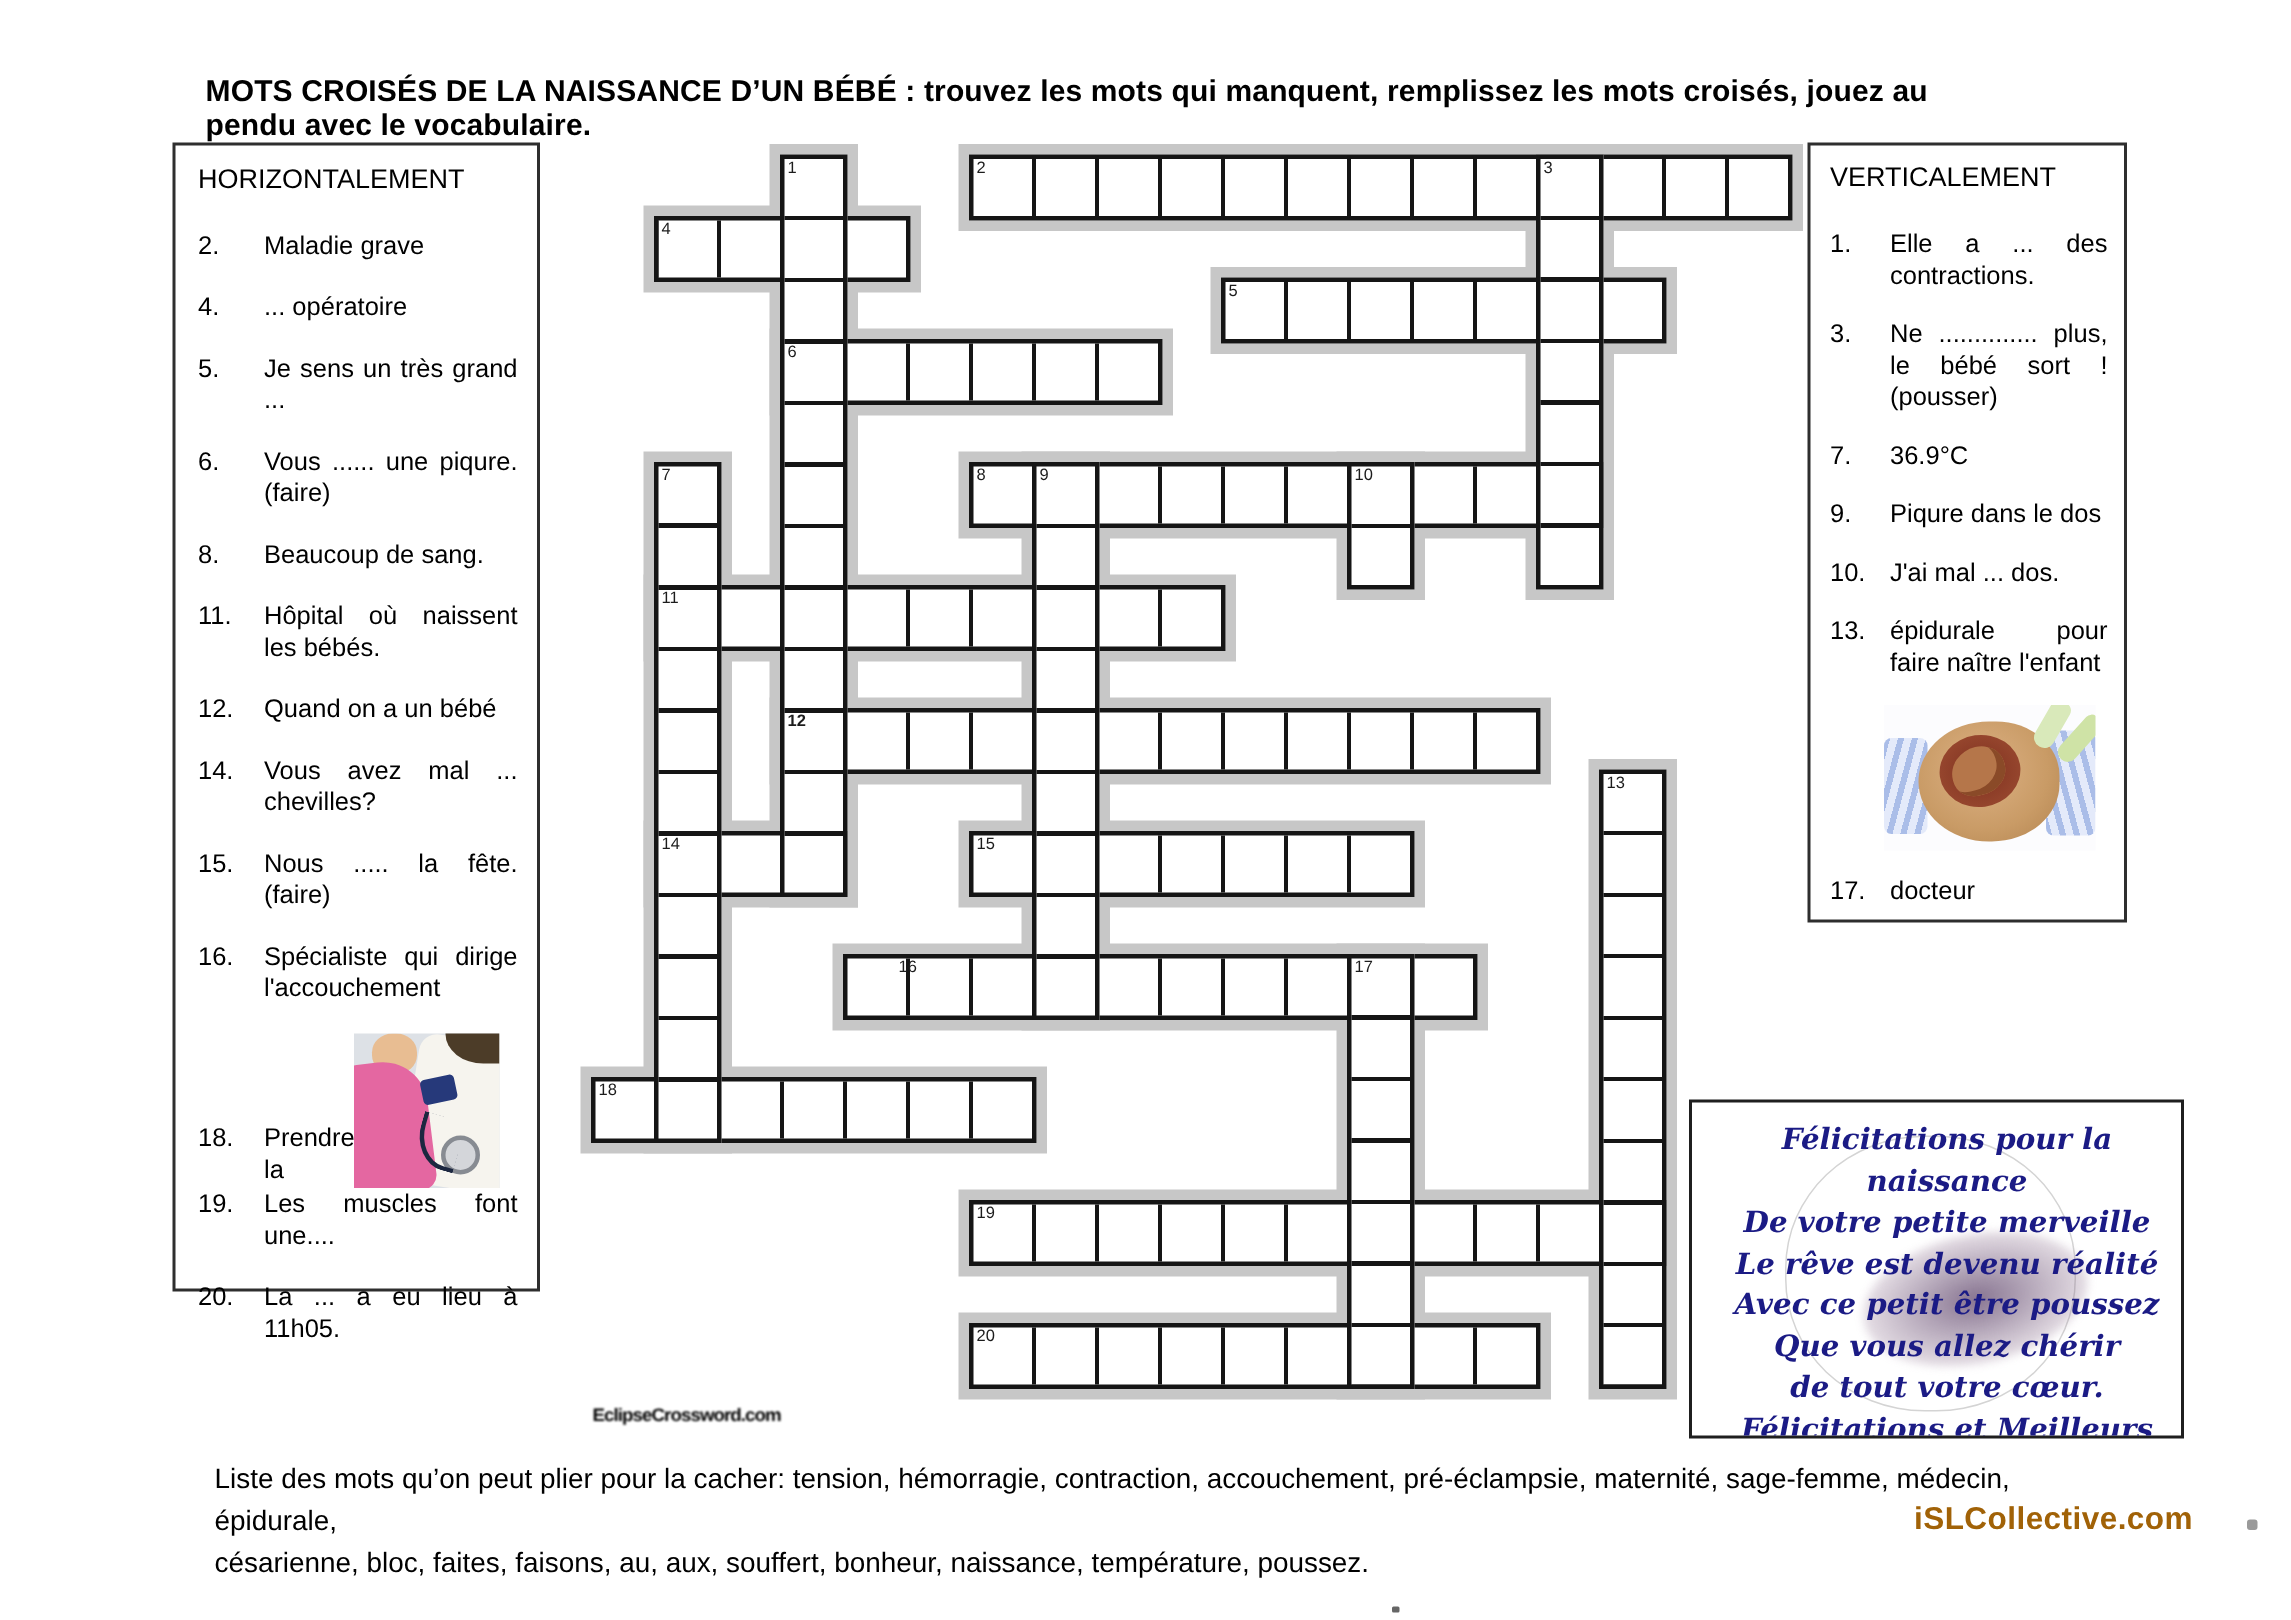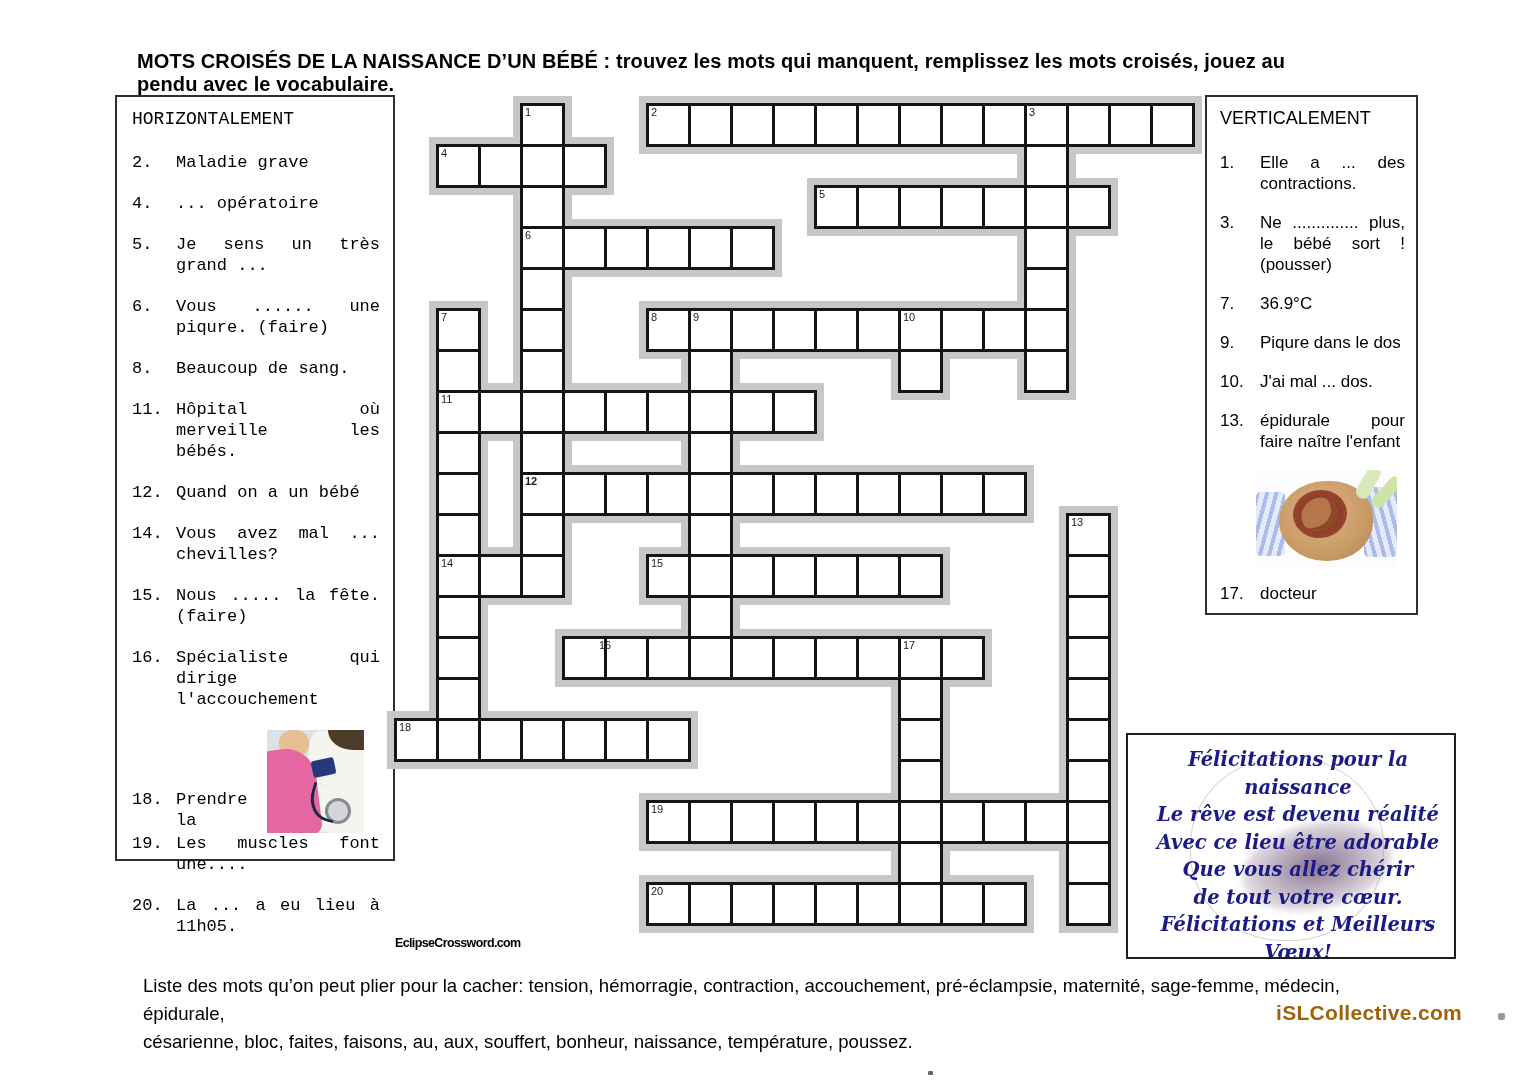--- a/index.html
+++ b/index.html
@@ -3,21 +3,21 @@
 <meta charset="utf-8">
 <style>
   html,body { margin:0; padding:0; background:#ffffff; }
   .page { position:relative; width:1527px; height:1080px; background:#ffffff;
           font-family:"Liberation Sans", sans-serif; color:#000; overflow:hidden; }
 
   .title { position:absolute; left:137px; top:50px; width:1170px;
            font-size:20px; font-weight:bold; letter-spacing:0.1px; }
 
   .panel { position:absolute; border:2px solid #2e2e2e; background:#fff; box-sizing:border-box; }
-  .across-panel { left:115px; top:95px; width:280px; height:766px; padding:12px 13px 0 15px;font-family:Liberation Mono, monospace; }
+  .across-panel { left:115px; top:95px; width:245px; height:766px; padding:12px 13px 0 15px; }
   .down-panel   { left:1205px; top:95px; width:213px; height:520px; padding:11px 11px 0 13px; }
   .panel-heading { font-size:18px; margin-bottom:23px; }
 
   .clue { display:flex; font-size:17px; line-height:21px; margin-bottom:20px; }
   .down-panel .clue { margin-bottom:18px; }
   .cnum { flex:none; width:44px; }
   .down-panel .cnum { width:40px; }
   .ctext { flex:1; text-align:justify; }
 
   .clue-img-row { display:flex; align-items:flex-end; margin-top:6px; }
@@ -102,21 +102,21 @@
         <div class="clue">
           <span class="cnum">6.</span>
           <span class="ctext">Vous ...... une piqure. (faire)</span>
         </div>
         <div class="clue">
           <span class="cnum">8.</span>
           <span class="ctext">Beaucoup de sang.</span>
         </div>
         <div class="clue">
           <span class="cnum">11.</span>
-          <span class="ctext">Hôpital où merveille les bébés.</span>
+          <span class="ctext">Hôpital où naissent les bébés.</span>
         </div>
         <div class="clue">
           <span class="cnum">12.</span>
           <span class="ctext">Quand on a un bébé</span>
         </div>
         <div class="clue">
           <span class="cnum">14.</span>
           <span class="ctext">Vous avez mal ... chevilles?</span>
         </div>
         <div class="clue">
@@ -257,22 +257,23 @@
           <span class="ctext">docteur</span>
         </div>
       </div>
   </div>
 
   <div class="congrats">
     <div class="congrats-wreath"></div>
     <div class="congrats-blob"></div>
     <div class="congrats-lines" id="congrats-lines" style="color: rgb(27, 27, 133);">
         <div>Félicitations pour la naissance</div>
+        <div>De votre petite merveille</div>
         <div>Le rêve est devenu réalité</div>
-        <div>Avec ce lieu être adorable</div>
+        <div>Avec ce petit être poussez</div>
         <div>Que vous allez chérir</div>
         <div>de tout votre cœur.</div>
         <div>Félicitations et Meilleurs Vœux!</div>
       </div>
   </div>
 
   <div class="logo">EclipseCrossword.com</div>
 
   <div class="footer">
     <div>Liste des mots qu’on peut plier pour la cacher: tension, hémorragie, contraction, accouchement, pré-éclampsie, maternité, sage-femme, médecin, épidurale,</div>

